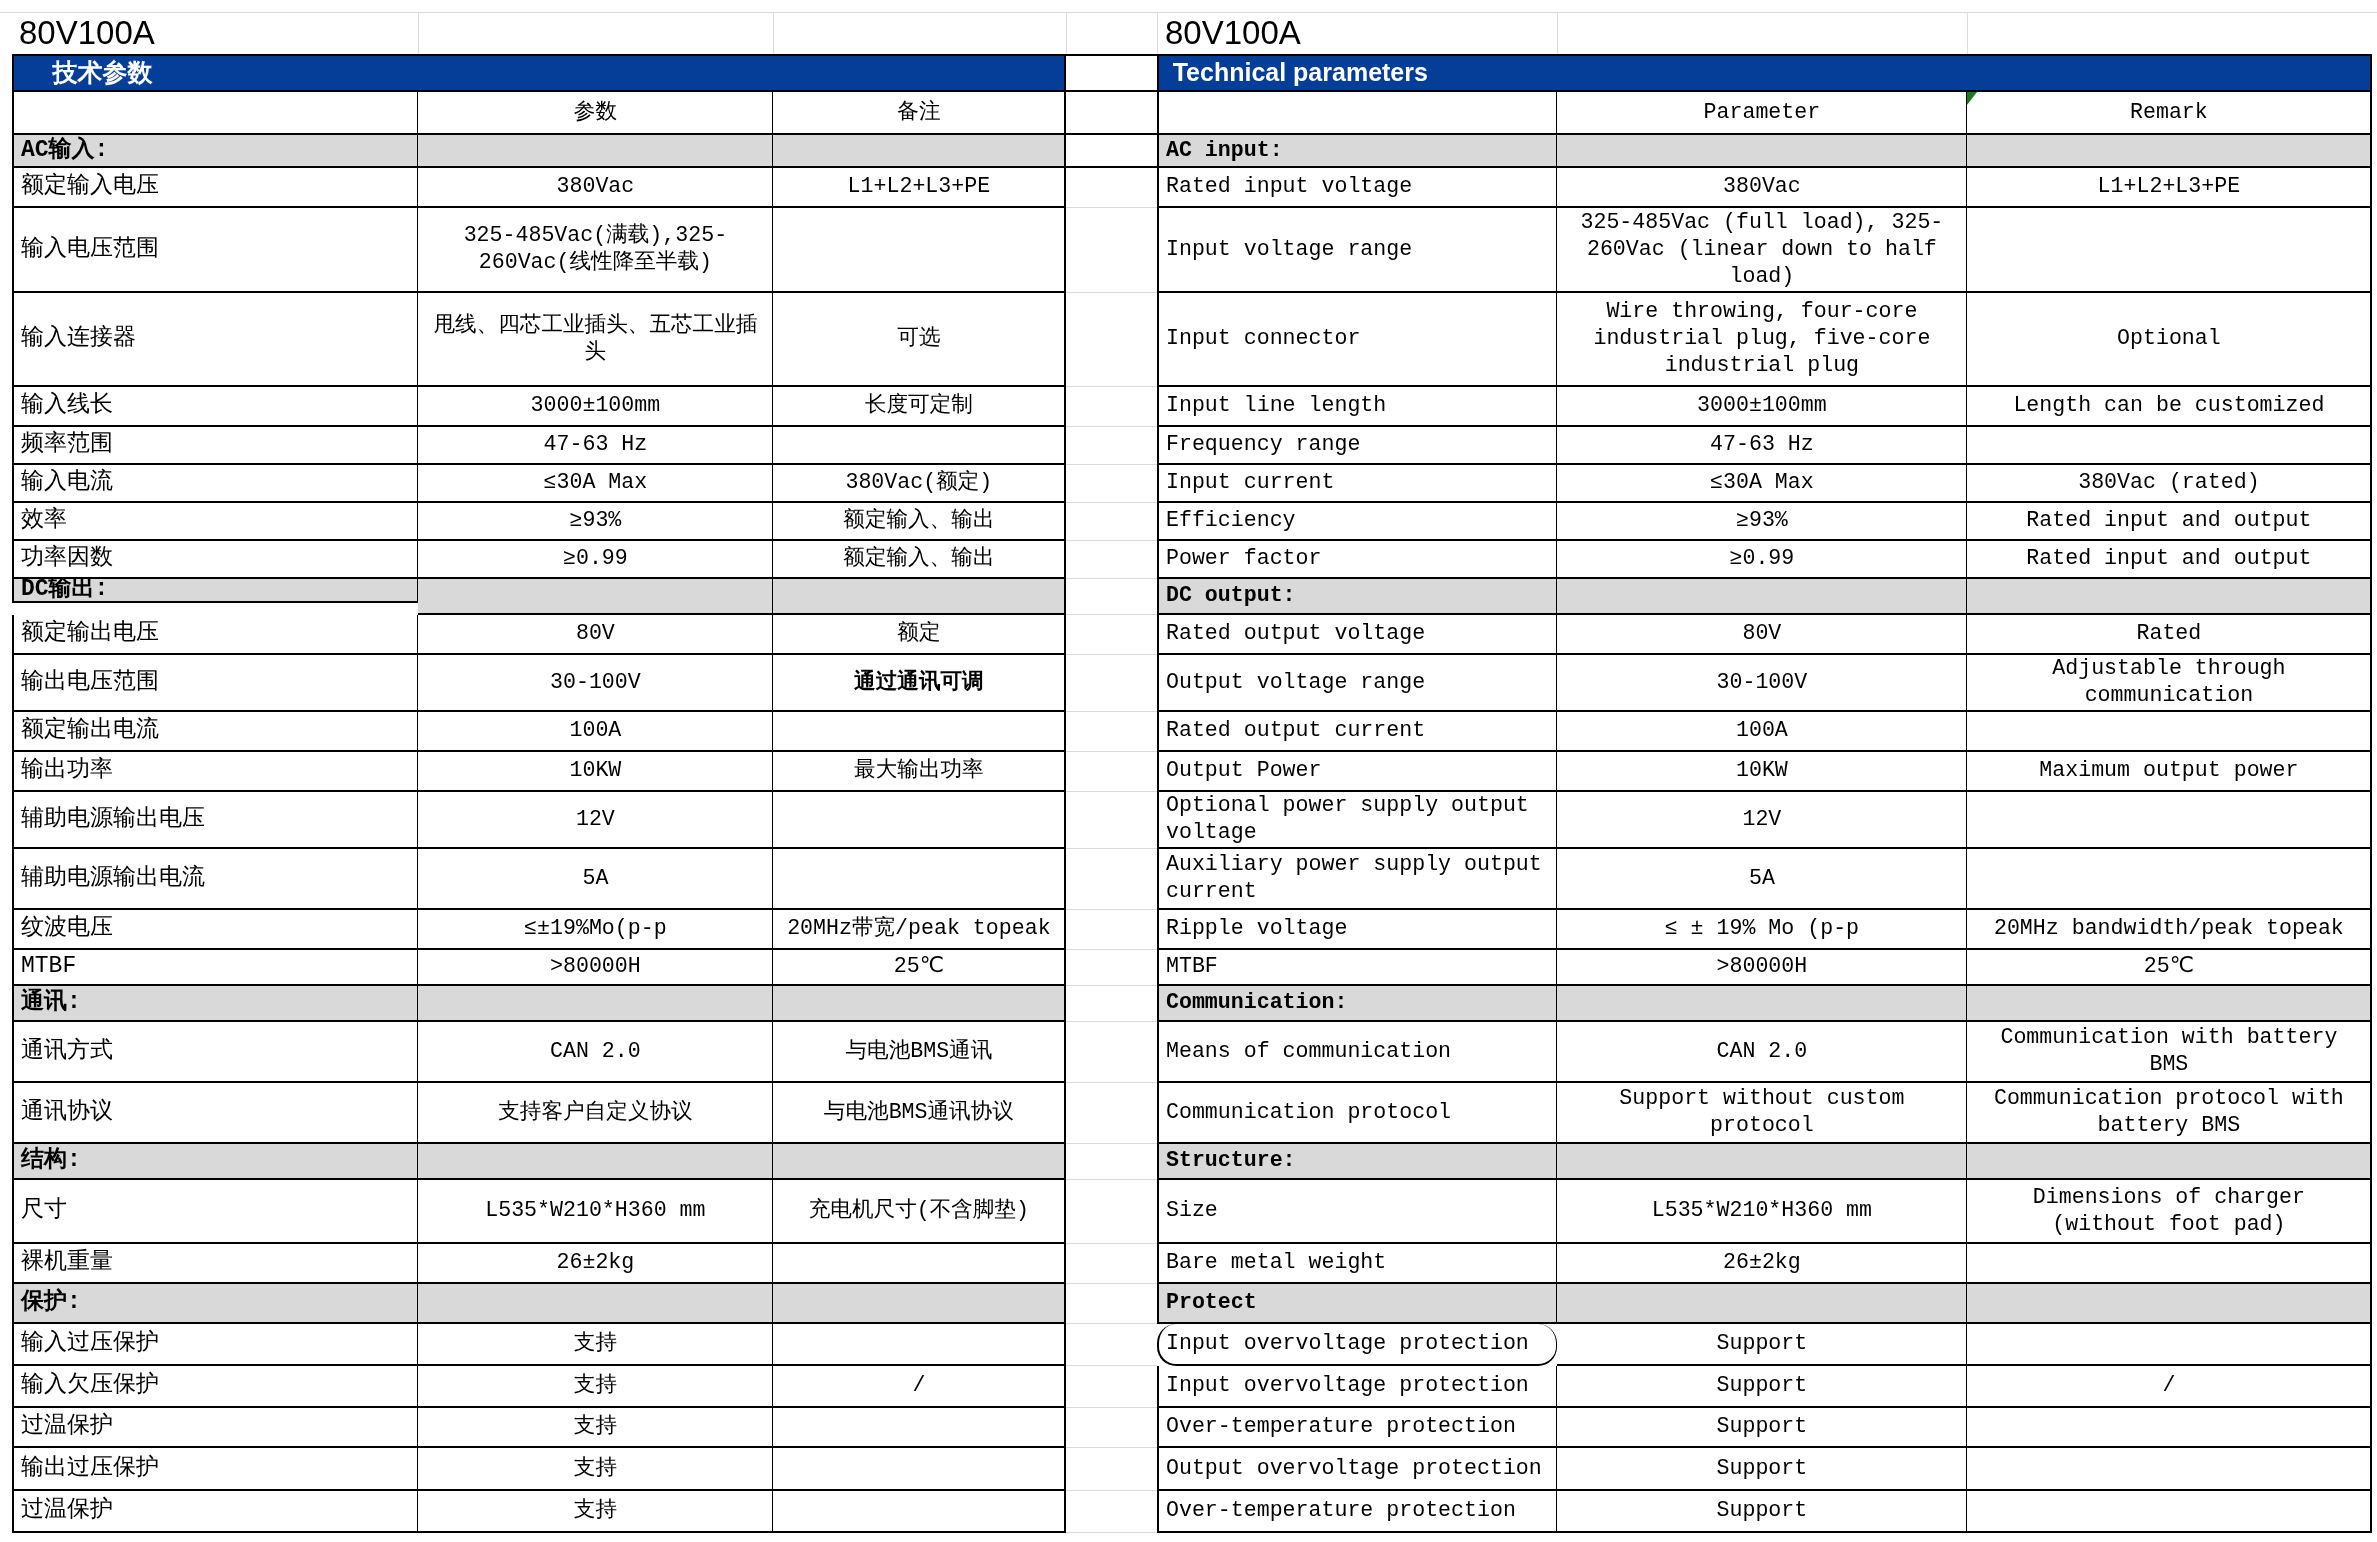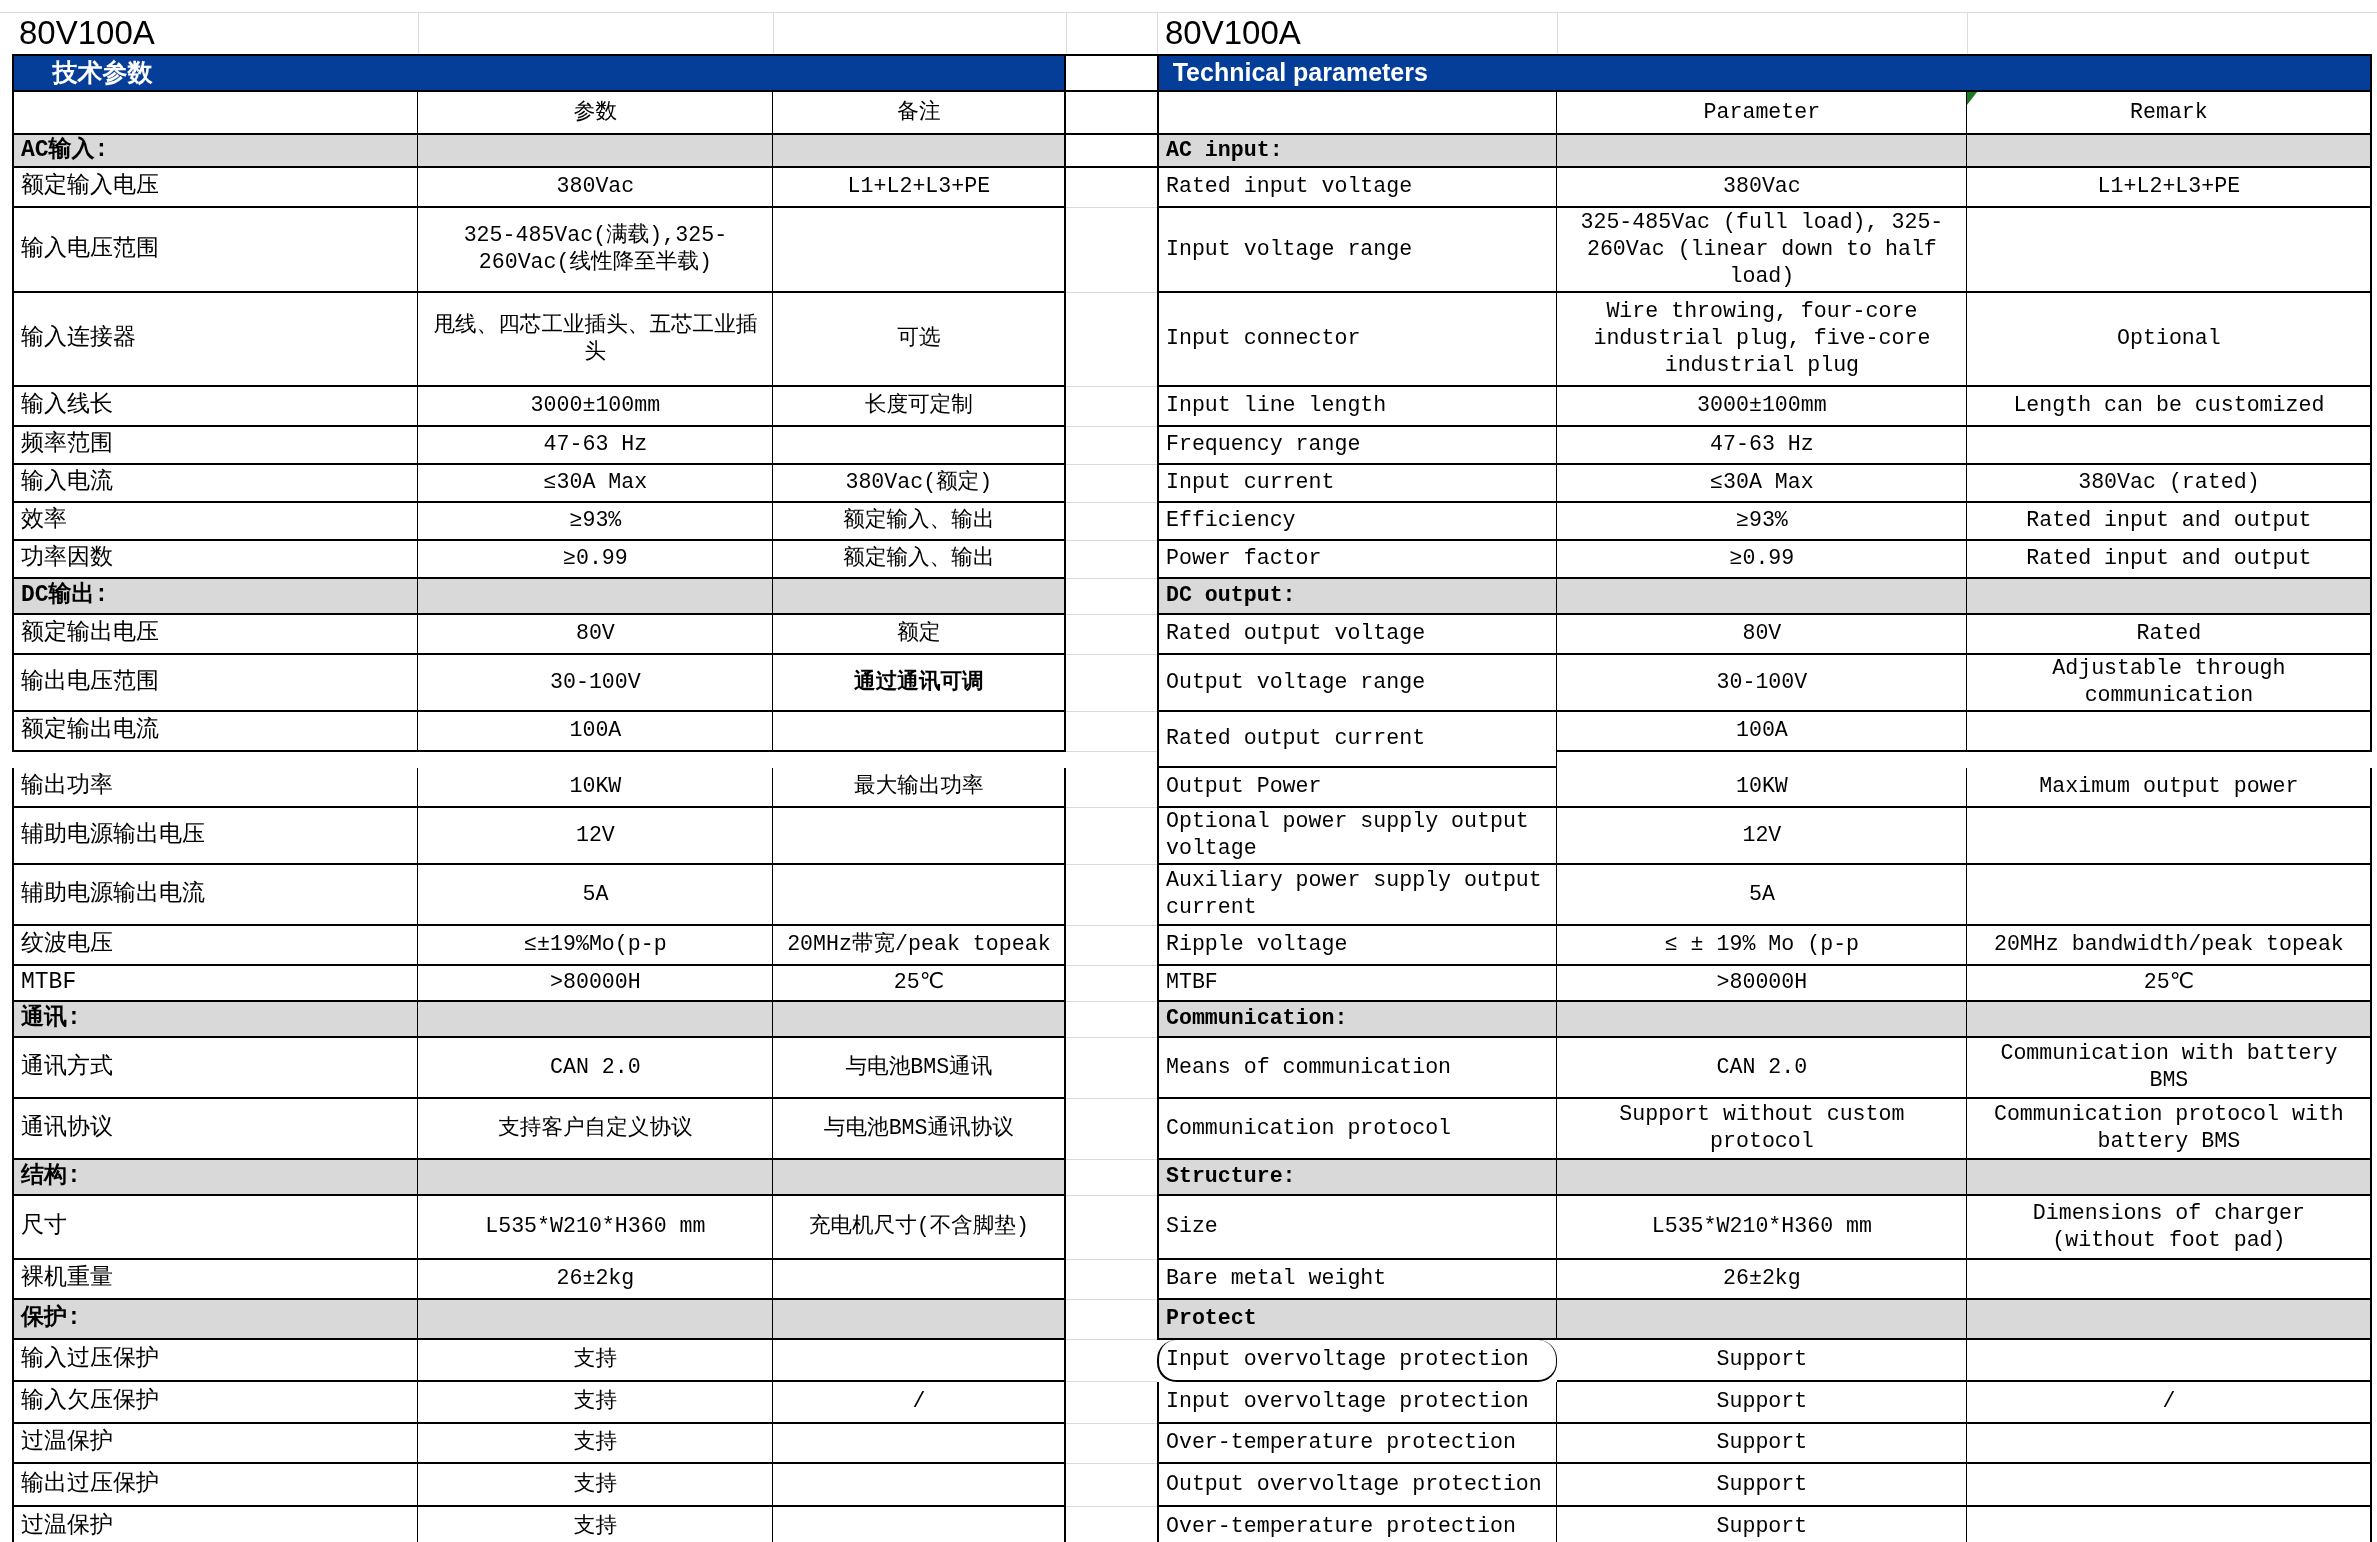--- a/index.html
+++ b/index.html
@@ -137,21 +137,21 @@
     <div class="cell lbl b-l b-r2 b-b" style="height: 38px;">Efficiency</div>
     <div class="cell val b-r2 b-b" style="height: 38px;">≥93%</div>
     <div class="cell val b-r3 b-b" style="height: 38px;">Rated input and output</div>
     <div class="cell lbl cn-lbl b-l b-r2 b-b" style="height: 38px;">功率因数</div>
     <div class="cell val b-r2 b-b" style="height: 38px;">≥0.99</div>
     <div class="cell val b-r3 b-b" style="height: 38px;">额定输入、输出</div>
     <div class="cell gap gline" style="height: 38px;"></div>
     <div class="cell lbl b-l b-r2 b-b" style="height: 38px;">Power factor</div>
     <div class="cell val b-r2 b-b" style="height: 38px;">≥0.99</div>
     <div class="cell val b-r3 b-b" style="height: 38px;">Rated input and output</div>
-    <div class="cell lbl cn-lbl b-l b-r2 b-b section" style="height: 36px;">DC输出:</div>
+    <div class="cell lbl cn-lbl b-l b-r2 b-b section" style="height: 24px;">DC输出:</div>
     <div class="cell val b-r2 b-b section" style="height: 36px;"></div>
     <div class="cell val b-r3 b-b section" style="height: 36px;"></div>
     <div class="cell gap gline" style="height: 36px;"></div>
     <div class="cell lbl b-l b-r2 b-b section" style="height: 36px;">DC output:</div>
     <div class="cell val b-r2 b-b section" style="height: 36px;"></div>
     <div class="cell val b-r3 b-b section" style="height: 36px;"></div>
     <div class="cell lbl cn-lbl b-l b-r2 b-b" style="height: 40px;">额定输出电压</div>
     <div class="cell val b-r2 b-b" style="height: 40px;">80V</div>
     <div class="cell val b-r3 b-b" style="height: 40px;">额定</div>
     <div class="cell gap gline" style="height: 40px;"></div>
@@ -162,21 +162,21 @@
     <div class="cell val b-r2 b-b" style="height: 57px;">30-100V</div>
     <div class="cell val b-r3 b-b" style="height: 57px; font-weight: bold;">通过通讯可调</div>
     <div class="cell gap gline" style="height: 57px;"></div>
     <div class="cell lbl b-l b-r2 b-b" style="height: 57px;">Output voltage range</div>
     <div class="cell val b-r2 b-b" style="height: 57px;">30-100V</div>
     <div class="cell val b-r3 b-b" style="height: 57px;">Adjustable through communication</div>
     <div class="cell lbl cn-lbl b-l b-r2 b-b" style="height: 40px;">额定输出电流</div>
     <div class="cell val b-r2 b-b" style="height: 40px;">100A</div>
     <div class="cell val b-r3 b-b" style="height: 40px;"></div>
     <div class="cell gap gline" style="height: 40px;"></div>
-    <div class="cell lbl b-l b-r2 b-b" style="height: 56px;">Rated output current</div>
+    <div class="cell lbl b-l b-r2 b-b" style="height: 40px;">Rated output current</div>
     <div class="cell val b-r2 b-b" style="height: 40px;">100A</div>
     <div class="cell val b-r3 b-b" style="height: 40px;"></div>
     <div class="cell lbl cn-lbl b-l b-r2 b-b" style="height: 40px;">输出功率</div>
     <div class="cell val b-r2 b-b" style="height: 40px;">10KW</div>
     <div class="cell val b-r3 b-b" style="height: 40px;">最大输出功率</div>
     <div class="cell gap gline" style="height: 40px;"></div>
     <div class="cell lbl b-l b-r2 b-b" style="height: 40px;">Output Power</div>
     <div class="cell val b-r2 b-b" style="height: 40px;">10KW</div>
     <div class="cell val b-r3 b-b" style="height: 40px;">Maximum output power</div>
     <div class="cell lbl cn-lbl b-l b-r2 b-b" style="height: 57px;">辅助电源输出电压</div>

